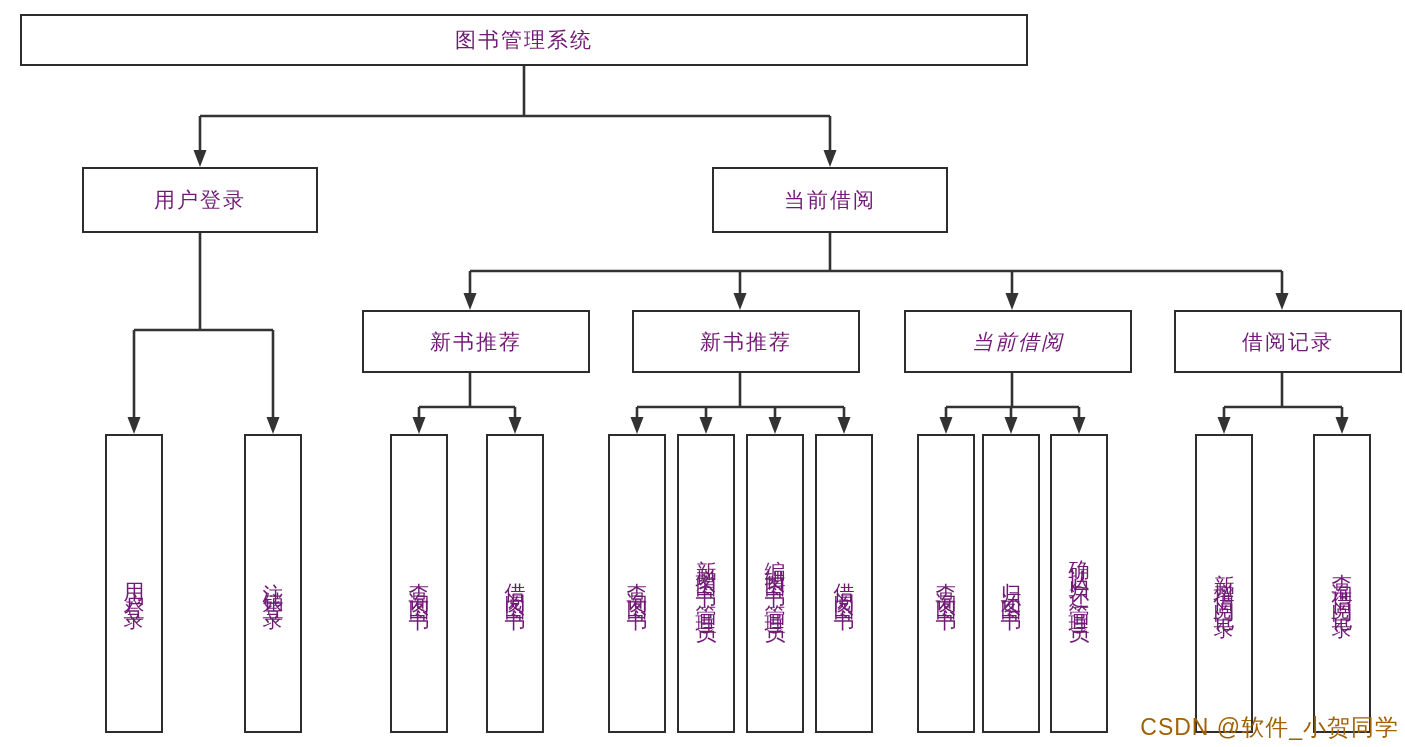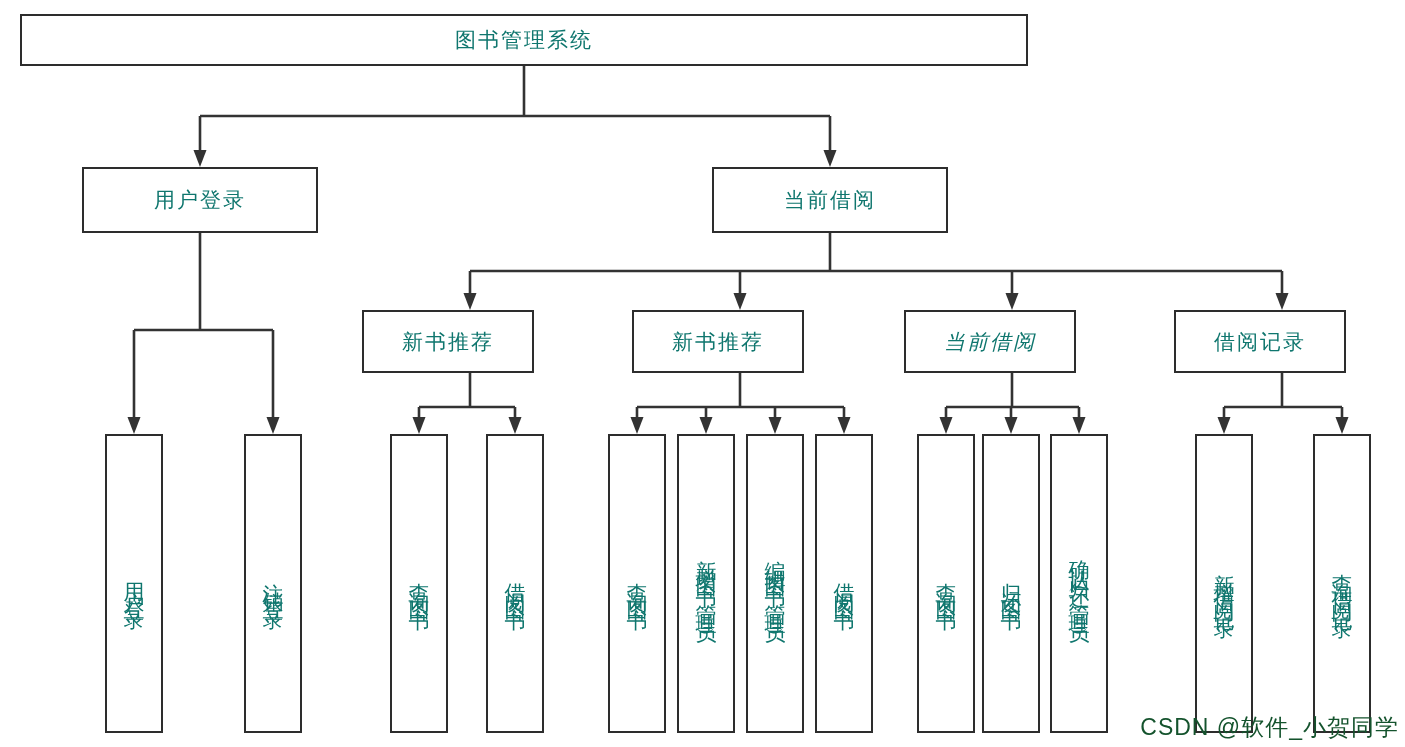--- a/index.html
+++ b/index.html
@@ -17,44 +17,44 @@
     pointer-events: none;
   }
   .node {
     position: absolute;
     box-sizing: border-box;
     background: #ffffff;
     border: 2.5px solid #2d2d2d;
     display: flex;
     align-items: center;
     justify-content: center;
-    color: #0f766e;
+    color: #701a75;
     font-size: 21px;
     z-index: 2;
   }
   .hnode span {
     letter-spacing: 2px;
     white-space: nowrap;
   }
   .vnode span {
     writing-mode: vertical-rl;
     text-orientation: mixed;
     letter-spacing: 9px;
     line-height: 1.15;
     white-space: nowrap;
   }
   .leaf { top: 434px; width: 58px; height: 299px; }
-  .lv3  { top: 310px; width: 172px; height: 63px; }
+  .lv3  { top: 310px; width: 228px; height: 63px; }
   .lv2  { top: 167px; width: 236px; height: 66px; }
   #watermark {
     position: absolute;
     right: 6px;
     top: 712px;
     font-size: 23px;
-    color: #14532d;
+    color: #a16207;
     letter-spacing: 1px;
     z-index: 5;
     white-space: nowrap;
   }
 </style>
 </head>
 <body>
 
 <div id="canvas">
 

